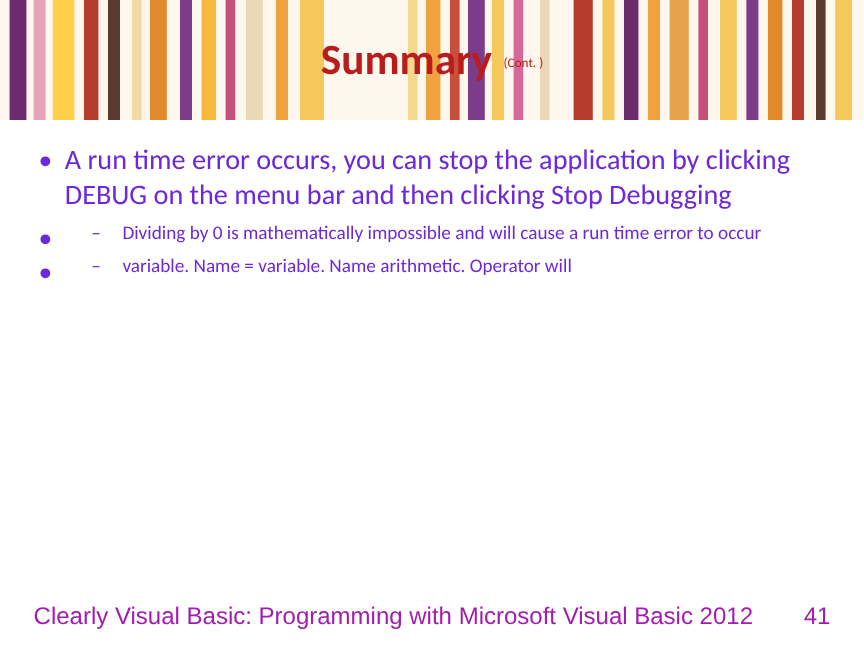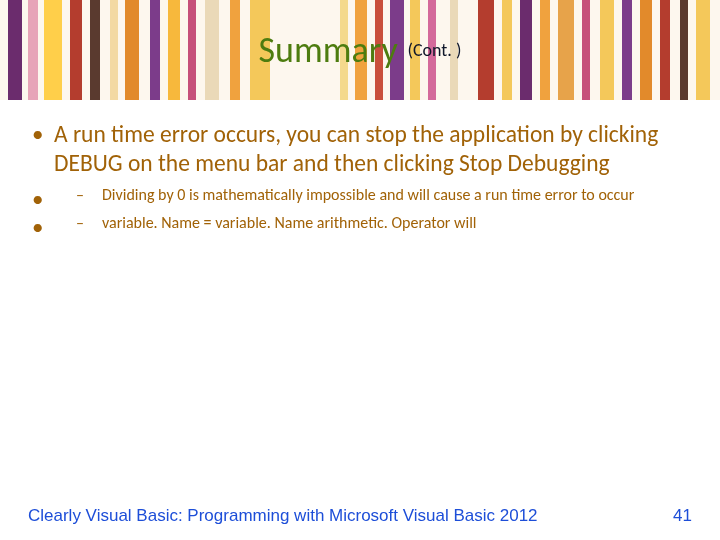--- a/index.html
+++ b/index.html
@@ -36,40 +36,40 @@
   .title-wrap {
     position: absolute;
     top: 28px;
     left: 0;
     width: 100%;
     text-align: center;
     z-index: 2;
   }
   .title {
     font-size: 36px;
-    font-weight: 400;
-    color: #4d7c0f;
+    font-weight: 700;
+    color: #b91c1c;
     display: inline;
   }
   .cont {
-    font-size: 18px;
-    color: #0f172a;
+    font-size: 11px;
+    color: #b91c1c;
     display: inline;
     margin-left: 6px;
     vertical-align: 6px;
     text-align: center;
   }
   .content {
     position: absolute;
     top: 120px;
     left: 28px;
     right: 28px;
     font-size: 23.5px;
     line-height: 1.22;
-    color: #a16207;
+    color: #6d28d9;
   }
   ul.bullets {
     list-style: none;
     padding: 0;
     margin: 0;
   }
   ul.bullets > li {
     position: relative;
     padding-left: 26px;
     margin-bottom: 8px;
@@ -96,22 +96,22 @@
     content: "–";
     position: absolute;
     left: 22px;
     top: 0;
   }
   .footer {
     position: absolute;
     bottom: 14px;
     left: 28px;
     right: 28px;
-    font-size: 17px;
-    color: #1d4ed8;
+    font-size: 20px;
+    color: #a21caf;
     font-family: Arial, sans-serif;
   }
   .pagenum {
     position: absolute;
     right: 0;
     bottom: 0;
   }
 </style>
 </head>
 <body>

